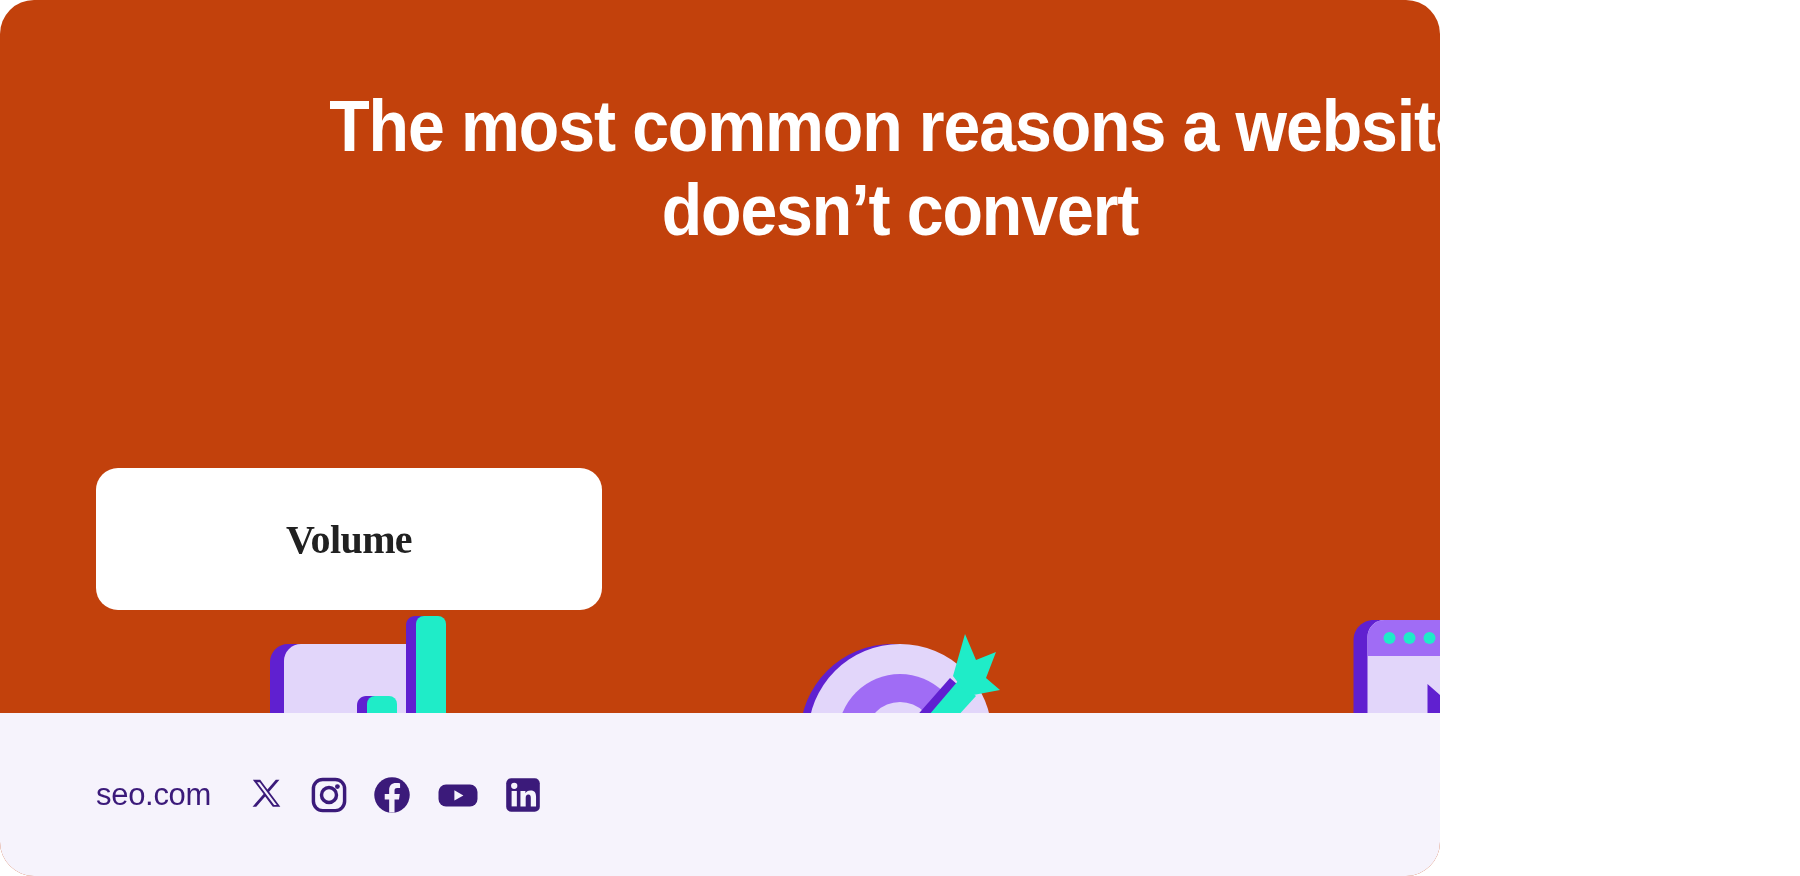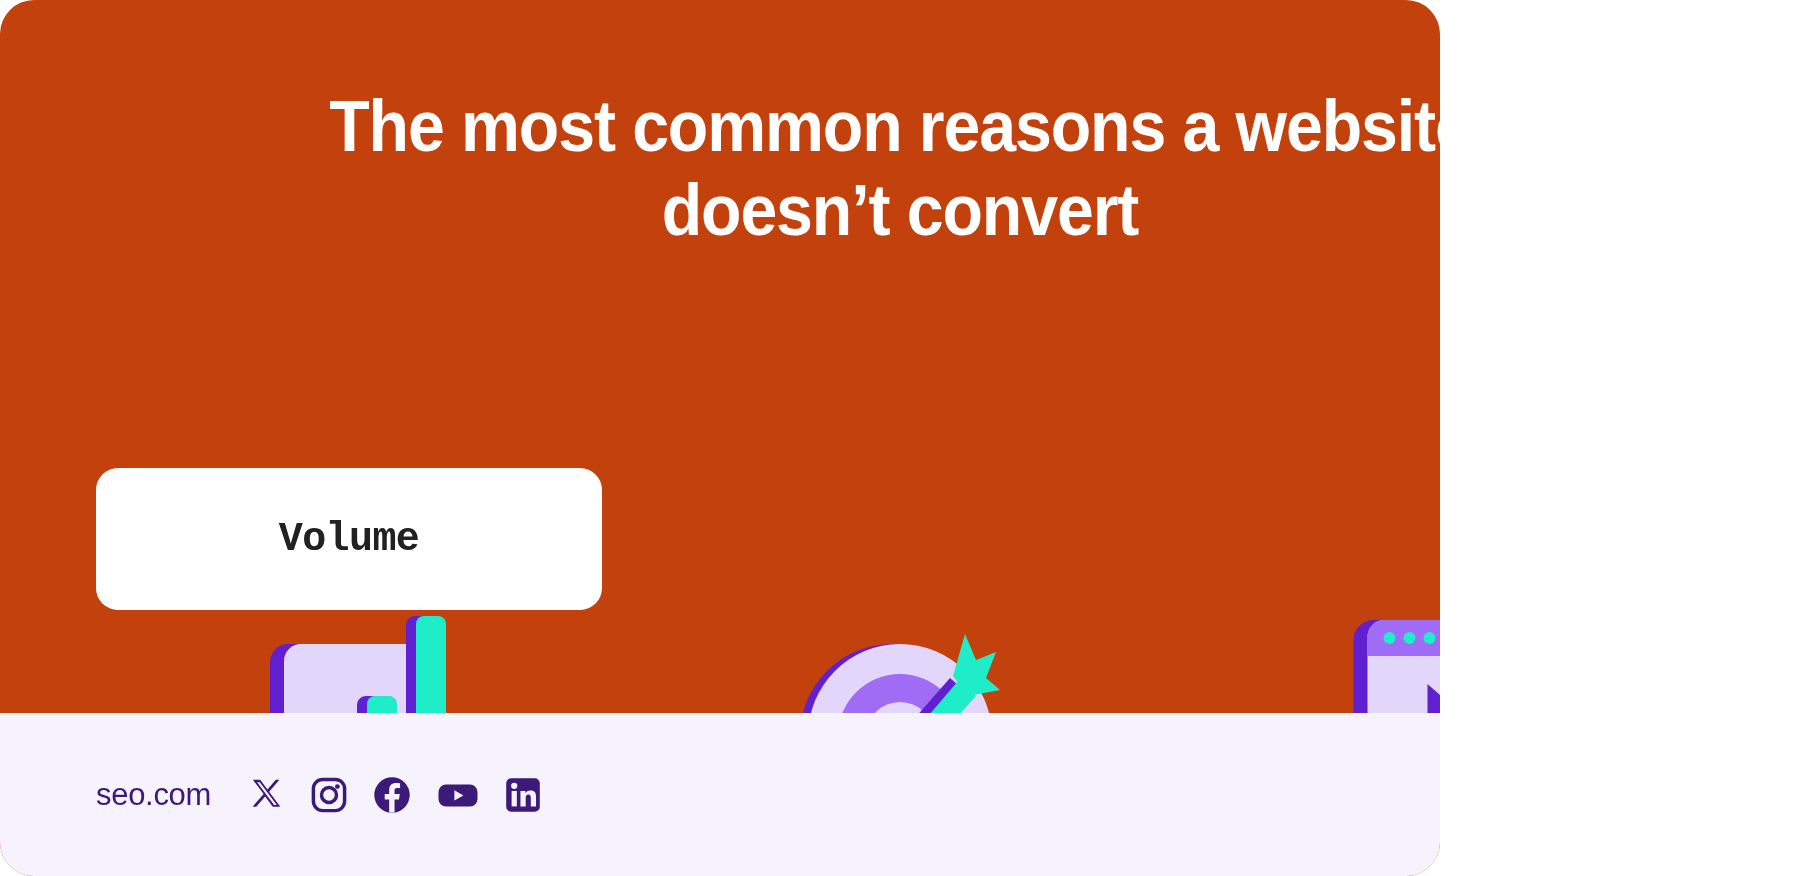--- a/index.html
+++ b/index.html
@@ -83,21 +83,21 @@
   .card {
     width: 506px;
     height: 142px;
     background: #FFFFFF;
     border-radius: 22px;
     display: flex;
     align-items: center;
     justify-content: center;
   }
   .card-label {
-    font-family: Liberation Mono, monospace;
+    font-family: Liberation Serif, serif;
     font-weight: 700;
     font-size: 40px;
     letter-spacing: -0.6px;
     color: #212121;
     white-space: nowrap;
   }
 
   
   .footer {
     position: absolute;

